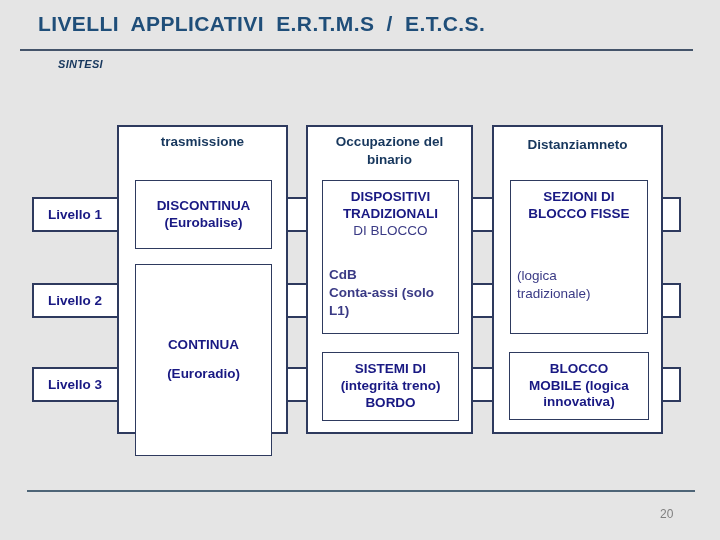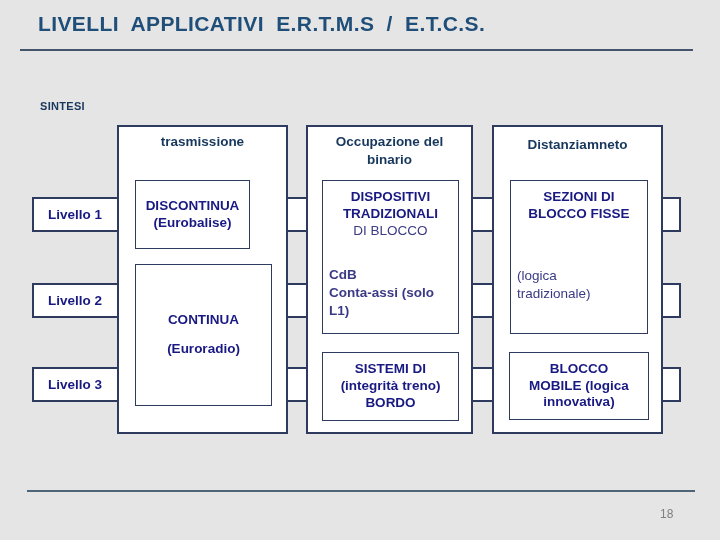--- a/index.html
+++ b/index.html
@@ -7,24 +7,23 @@
     position:relative;width:720px;height:540px;background:#e5e5e5;
     font-family:"Liberation Sans", sans-serif;overflow:hidden;
   }
   .title{
     position:absolute;left:38px;top:12px;
     font-size:21px;font-weight:bold;letter-spacing:.4px;word-spacing:6px;
     color:var(--title-color,#1F4E79);white-space:nowrap;
   }
   .title-rule{position:absolute;left:20px;top:49px;width:673px;height:2px;background:var(--rule-color,#44546A);}
   .subtitle{
-    position:absolute;left:40px;top:58px;
-    font-size:11px;font-weight:bold;letter-spacing:.3px;
+    position:absolute;left:58px;top:58px;
+    font-size:11px;font-weight:bold;font-style:italic;letter-spacing:.3px;
     color:var(--header-text,#17375D);
-    margin-top:42px;
   }
   
   .band{position:absolute;left:32px;width:649px;height:35px;background:#fff;
     border:2px solid var(--border-color,#2E3A5E);box-sizing:border-box;z-index:1;}
   .band1{top:197px;} .band2{top:283px;} .band3{top:367px;}
   .level-label{
     position:absolute;left:0;top:0;width:82px;height:100%;
     display:flex;align-items:center;justify-content:center;
     font-size:13.5px;font-weight:bold;color:var(--navy-text,#191983);
   }
@@ -32,22 +31,22 @@
   .col-box{position:absolute;top:125px;height:309px;background:#fff;
     border:2px solid var(--border-color,#2E3A5E);box-sizing:border-box;z-index:2;}
   .col1{left:117px;width:171px;} .col2{left:306px;width:167px;} .col3{left:492px;width:171px;}
   .col-header{position:absolute;top:6px;left:0;right:0;text-align:center;
     font-size:13.5px;font-weight:bold;line-height:1.3;color:var(--header-text,#17375D);}
   .col3 .col-header{top:9px;}
   
   .inner-box{position:absolute;background:#fff;border:1.5px solid var(--border-color,#2E3A5E);
     box-sizing:border-box;z-index:3;font-size:13.5px;color:var(--navy-text,#191983);line-height:1.25;}
   .centered-col{display:flex;flex-direction:column;justify-content:center;text-align:center;font-weight:bold;}
-  .c1b1{left:135px;top:180px;width:115px;height:69px;}
-  .c1b2{left:135px;top:264px;width:137px;height:142px;row-gap:12px;}
+  .c1b1{left:135px;top:180px;width:137px;height:69px;}
+  .c1b2{left:135px;top:264px;width:137px;height:192px;row-gap:12px;}
   .c2b1{left:322px;top:180px;width:137px;height:154px;padding-top:8px;}
   .c2b2{left:322px;top:352px;width:137px;height:69px;}
   .c3b1{left:510px;top:180px;width:138px;height:154px;padding-top:8px;}
   .c3b2{left:509px;top:352px;width:140px;height:68px;}
   .center-bold{text-align:center;font-weight:bold;}
   .center-reg{text-align:center;font-weight:normal;color:var(--navy-reg,#3A3A85);}
   .left-reg{text-align:left;padding-left:6px;font-weight:normal;
     color:var(--navy-reg,#3A3A85);line-height:1.33;}
   .gap26{margin-top:26px;font-weight:bold;} .gap44{margin-top:44px;}
   .bottom-rule{position:absolute;left:27px;top:490px;width:668px;height:2px;background:var(--bottom-rule-color,#4E6577);}
@@ -122,15 +121,15 @@
       <div>tradizionale)</div>
     </div>
   </div>
   <div class="inner-box centered-col c3b2">
     <div>BLOCCO</div>
     <div>MOBILE (logica</div>
     <div>innovativa)</div>
   </div>
 
   <div class="bottom-rule"></div>
-  <div class="page-number">18</div>
+  <div class="page-number">20</div>
 
 </div>
 
 </body></html>

